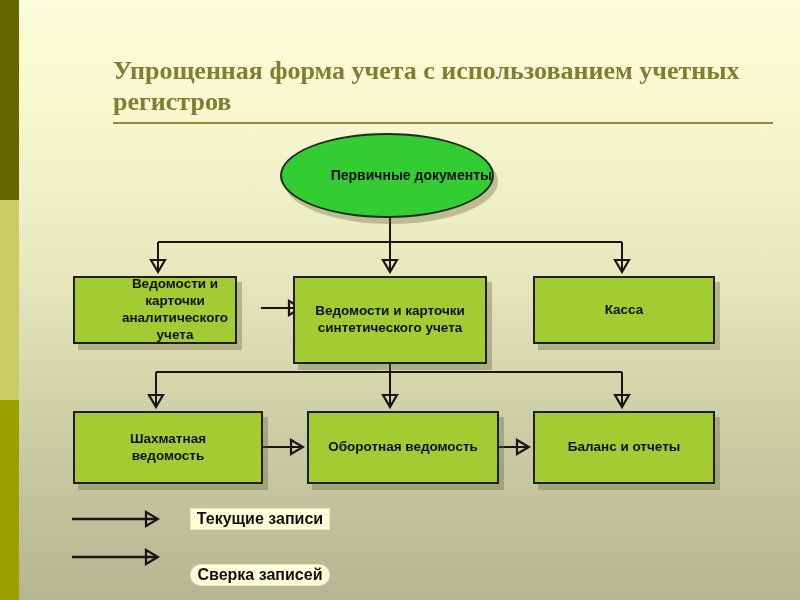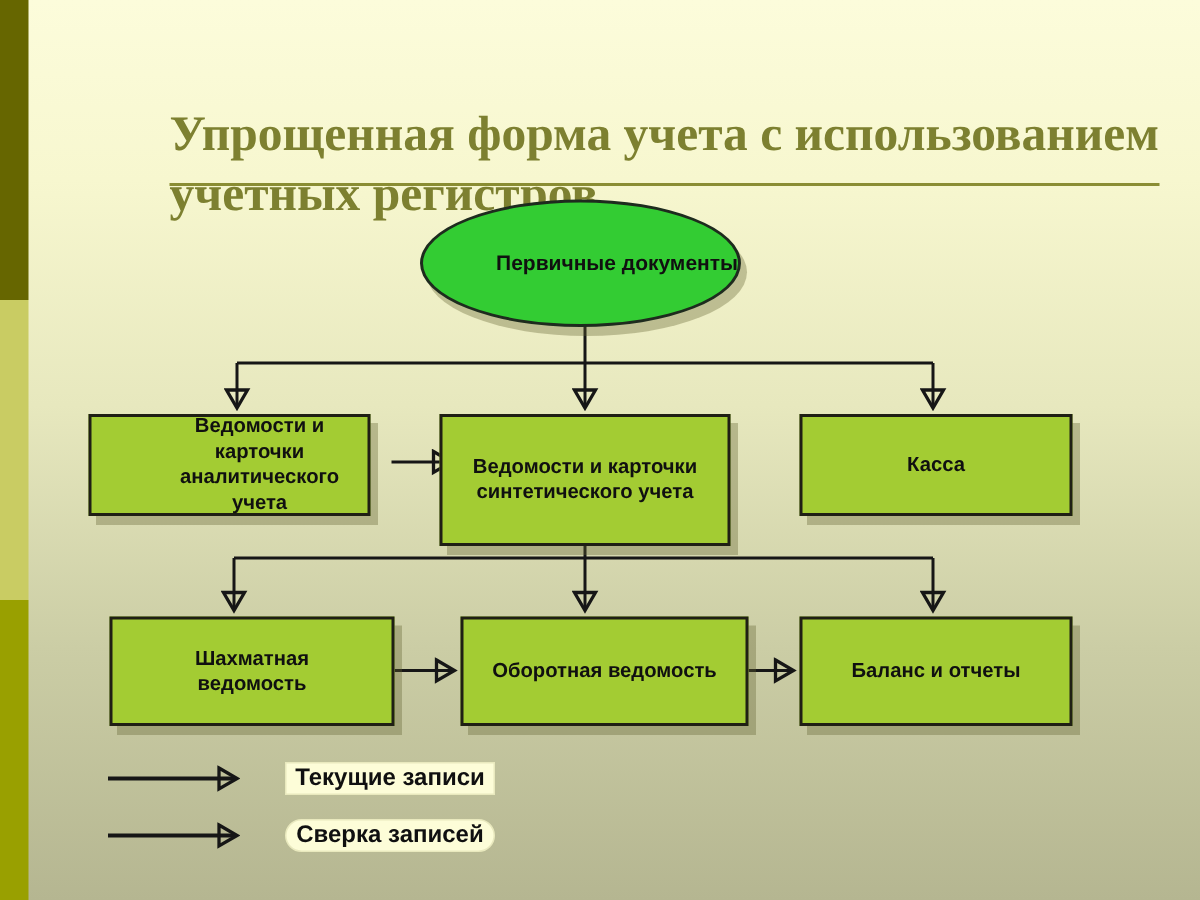--- a/index.html
+++ b/index.html
@@ -13,23 +13,22 @@
   
   .stripe{position:absolute;left:0;width:19px;}
   .stripe.s1{top:0;height:200px;background:#666600;}
   .stripe.s2{top:200px;height:200px;background:#C9CC63;}
   .stripe.s3{top:400px;height:200px;background:#99A000;}
 
   
   .title{
     position:absolute;left:113px;top:55px;width:665px;
     font-family:"Liberation Serif", serif;
-    font-weight:bold;font-size:33px;line-height:1.2;
+    font-weight:bold;font-size:26px;line-height:1.2;
     color:#7D8030;
-    margin-top:16px;
   }
   .title-rule{
     position:absolute;left:113px;top:122px;width:660px;height:2px;
     background:#8A8D33;
   }
 
   
   .node{
     position:absolute;display:flex;align-items:center;justify-content:center;
     text-align:center;color:#101010;font-weight:bold;
@@ -40,41 +39,41 @@
     background:#33CC33;border:2px solid #1E2B1E;border-radius:50%;
     font-size:14px;line-height:1.25;
     box-shadow:4px 6px 0 rgba(96,96,48,0.35);
     justify-content:flex-end;
   }
   .box{
     background:#A3CC33;border:2px solid #1F1F14;
     font-size:13.5px;line-height:1.25;
     box-shadow:5px 6px 0 rgba(96,96,48,0.35);
   }
-  .b1{left:59px;top:276px;width:188px;height:68px;padding-left:40px;}
+  .b1{left:73px;top:276px;width:164px;height:68px;padding-left:40px;}
   .b2{left:293px;top:276px;width:194px;height:88px;}
   .b3{left:533px;top:276px;width:182px;height:68px;text-align:right;}
   .b4{left:73px;top:411px;width:190px;height:73px;}
   .b5{left:307px;top:411px;width:192px;height:73px;}
   .b6{left:533px;top:411px;width:182px;height:73px;}
   .b1 span,.b2 span{display:inline-block;max-width:176px;}
   .b4 span{display:inline-block;max-width:110px;}
 
   
   .wires{position:absolute;left:0;top:0;width:800px;height:600px;pointer-events:none;}
 
   
   .legend-label{
     position:absolute;left:190px;width:140px;height:22px;
     background:#FDFDD8;border:1px solid #E9E9BE;box-sizing:border-box;
     display:flex;align-items:center;justify-content:center;
     font-size:16px;font-weight:bold;color:#101010;
   }
   .ll1{top:508px;}
-  .ll2{top:546px;border-radius:11px;}
+  .ll2{top:564px;border-radius:11px;}
 </style>
 </head>
 <body>
 
 <div class="slide">
 
   <div class="stripe s1"></div>
   <div class="stripe s2"></div>
   <div class="stripe s3"></div>
 

